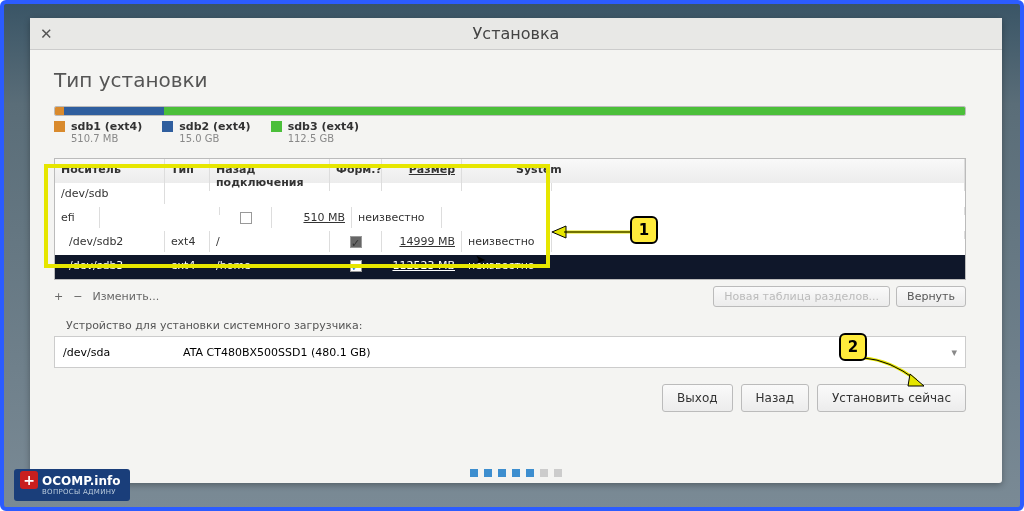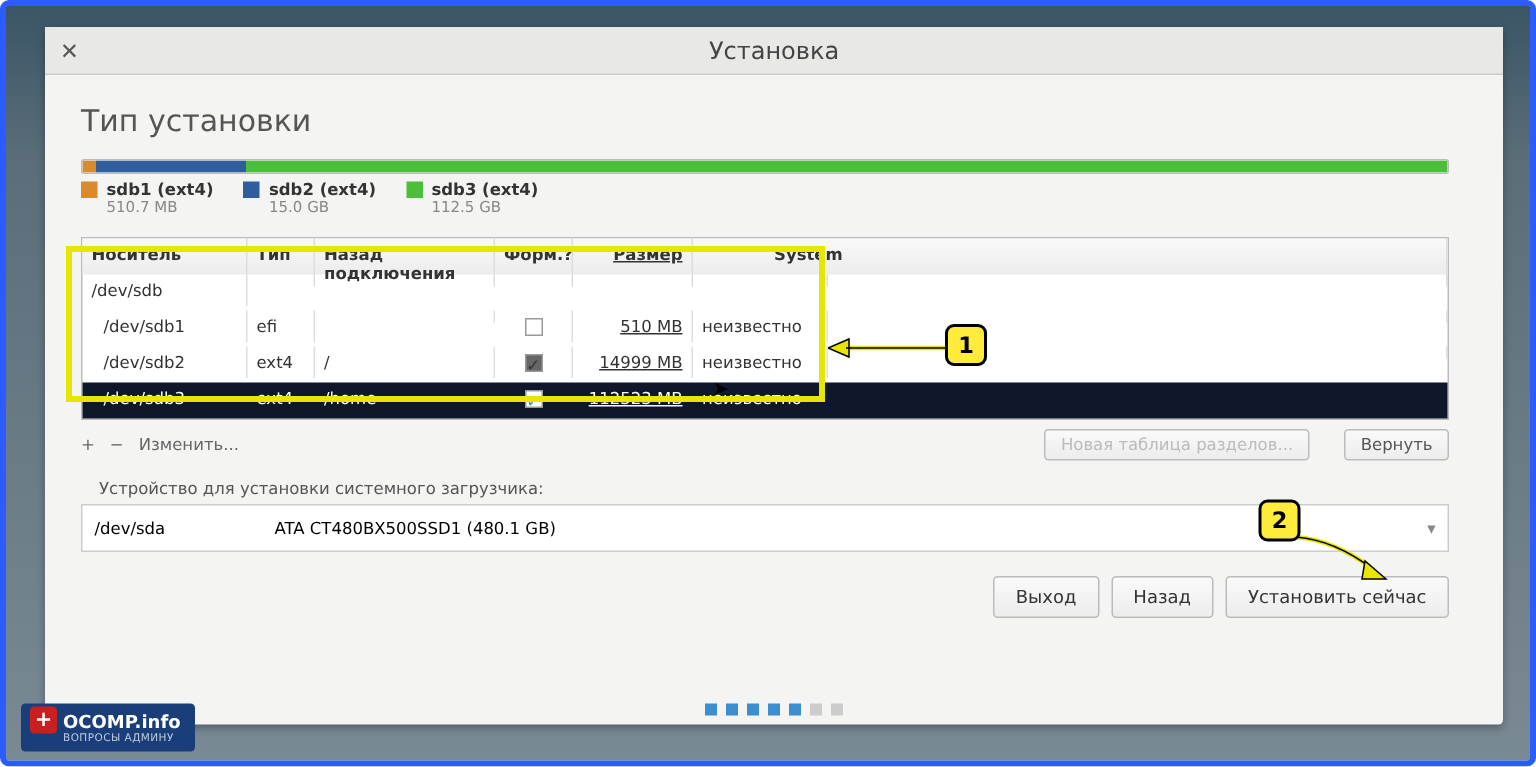--- a/index.html
+++ b/index.html
@@ -36,21 +36,21 @@
 .checkbox.checked { background: #666; }
 .checkbox.white { background: #fff; color: #3d8ecf; }
 .highlight-box { position: absolute; border: 4px solid #e6e600; pointer-events: none; }
 .hl1 { top: 160px; left: 40px; width: 506px; height: 104px; }
 .badge { position: absolute; width: 28px; height: 28px; border: 2px solid #000; border-radius: 6px; background: #ffeb3b; display: flex; align-items: center; justify-content: center; font-size: 15px; font-weight: 800; z-index: 10; }
 .arrow { position: absolute; z-index: 9; }
 .toolbar { display: flex; align-items: center; margin-top: 6px; font-size: 11px; color: #666; }
 .toolbar-left { display: flex; gap: 4px; align-items: center; }
 .btn-sm { font-size: 11px; padding: 3px 10px; background: linear-gradient(#fafafa,#ececec); border: 1px solid #bbb; border-radius: 3px; color: #555; cursor: pointer; }
 .btn-sm:disabled { color: #bbb; }
-.toolbar-right { margin-left: auto; display: flex; gap: 23px; align-items: center; }
+.toolbar-right { margin-left: auto; display: flex; gap: 6px; align-items: center; }
 .loader-label { font-size: 11px; color: #555; margin-top: 12px; margin-bottom: 4px; margin-left: 12px; }
 .loader-row { display: flex; align-items: center; background: #fff; border: 1px solid #ccc; height: 32px; font-size: 11px; padding: 0 8px; }
 .loader-row .dev { width: 120px; }
 .loader-row .desc { flex: 1; }
 .loader-row .caret { color: #888; }
 .footer-btns { display: flex; gap: 8px; justify-content: flex-end; margin-top: 16px; }
 .btn { font-size: 12px; padding: 6px 14px; background: linear-gradient(#fafafa,#ececec); border: 1px solid #bbb; border-radius: 3px; color: #333; cursor: pointer; }
 .dots { position: absolute; bottom: 6px; left: 50%; transform: translateX(-50%); display: flex; gap: 6px; }
 .dot { width: 8px; height: 8px; background: #3d8ecf; }
 .dot.off { background: #ccc; }
@@ -107,21 +107,20 @@
         <div class="trow disk">
           <div class="td col-dev">/dev/sdb</div>
           <div class="td col-type"></div>
             <div class="td col-mount"></div>
             <div class="td col-fmt"></div>
             <div class="td col-size"></div>
             <div class="td col-used"></div>
             <div class="td col-sys"></div>
         </div>
         <div class="trow">
-          <div class="td col-dev" style="padding-left:14px">/dev/sdb1</div>
           <div class="td col-type">efi</div>
           <div class="td col-mount"></div>
           <div class="td col-fmt"><span class="checkbox"></span></div>
           <div class="td col-size">510 MB</div>
           <div class="td col-used">неизвестно</div>
           <div class="td col-sys"></div>
         </div>
         <div class="trow">
           <div class="td col-dev" style="padding-left:14px">/dev/sdb2</div>
           <div class="td col-type">ext4</div>

